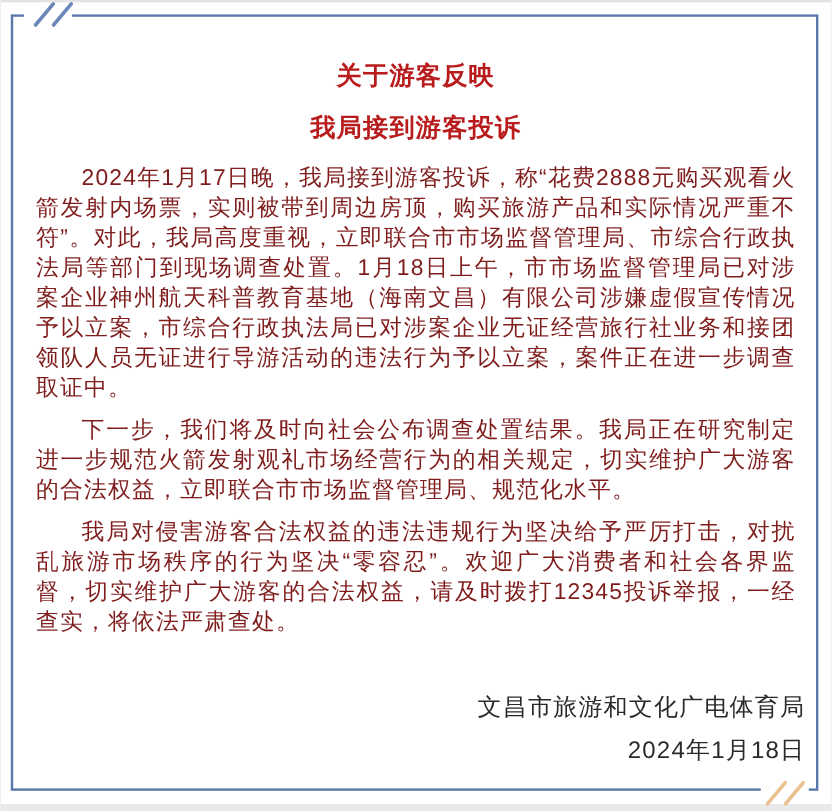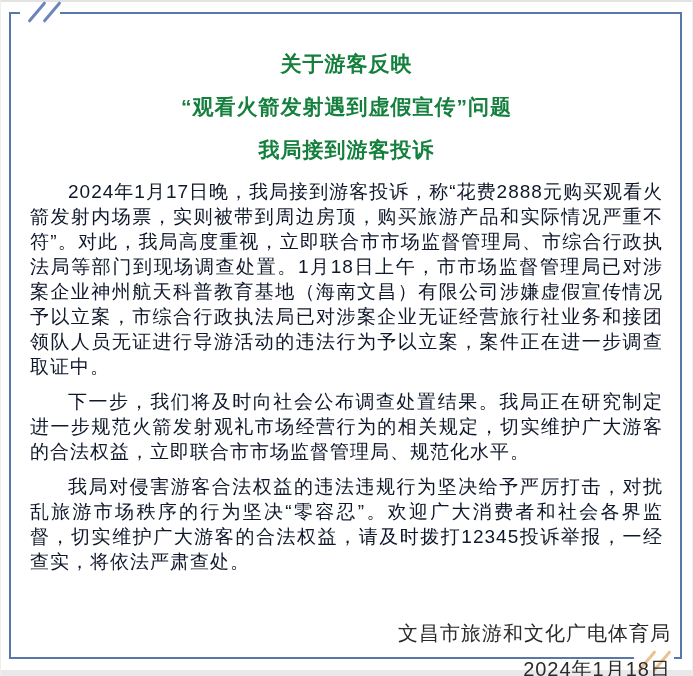--- a/index.html
+++ b/index.html
@@ -45,30 +45,30 @@
 
   .content {
     position: absolute;
     left: 30px; right: 30px; top: 0;
   }
   .title {
     margin-top: 42px;
     text-align: center;
     font-size: 21px;
     font-weight: 700;
-    color: #15803d;
+    color: #b91c1c;
     letter-spacing: 1px;
   }
   .title .title-line { line-height: 43px; }
 
   .body-text {
     margin-top: 8px;
     font-size: 19px;
     line-height: 25px;
-    color: #0f172a;
+    color: #7f1d1d;
     letter-spacing: 1px;
     text-align: justify;
   }
   .body-text p {
     margin: 0 0 10px 0;
     text-indent: 2em;
   }
 
   .signature {
     margin-top: 41px;
@@ -94,21 +94,20 @@
 <div class="gap gap-bottom-right"></div>
 
 <div class="slash slash-blue slash-tl-1"></div>
 <div class="slash slash-blue slash-tl-2"></div>
 <div class="slash slash-tan slash-br-1"></div>
 <div class="slash slash-tan slash-br-2"></div>
 
 <div class="content">
   <div class="title">
     <div class="title-line">关于游客反映</div>
-    <div class="title-line">“观看火箭发射遇到虚假宣传”问题</div>
     <div class="title-line">我局接到游客投诉</div>
   </div>
 
   <div class="body-text">
     <p>2024年1月17日晚，我局接到游客投诉，称“花费2888元购买观看火箭发射内场票，实则被带到周边房顶，购买旅游产品和实际情况严重不符”。对此，我局高度重视，立即联合市市场监督管理局、市综合行政执法局等部门到现场调查处置。1月18日上午，市市场监督管理局已对涉案企业神州航天科普教育基地（海南文昌）有限公司涉嫌虚假宣传情况予以立案，市综合行政执法局已对涉案企业无证经营旅行社业务和接团领队人员无证进行导游活动的违法行为予以立案，案件正在进一步调查取证中。</p>
     <p>下一步，我们将及时向社会公布调查处置结果。我局正在研究制定进一步规范火箭发射观礼市场经营行为的相关规定，切实维护广大游客的合法权益，立即联合市市场监督管理局、规范化水平。</p>
     <p>我局对侵害游客合法权益的违法违规行为坚决给予严厉打击，对扰乱旅游市场秩序的行为坚决“零容忍”。欢迎广大消费者和社会各界监督，切实维护广大游客的合法权益，请及时拨打12345投诉举报，一经查实，将依法严肃查处。</p>
   </div>
 
   <div class="signature">

